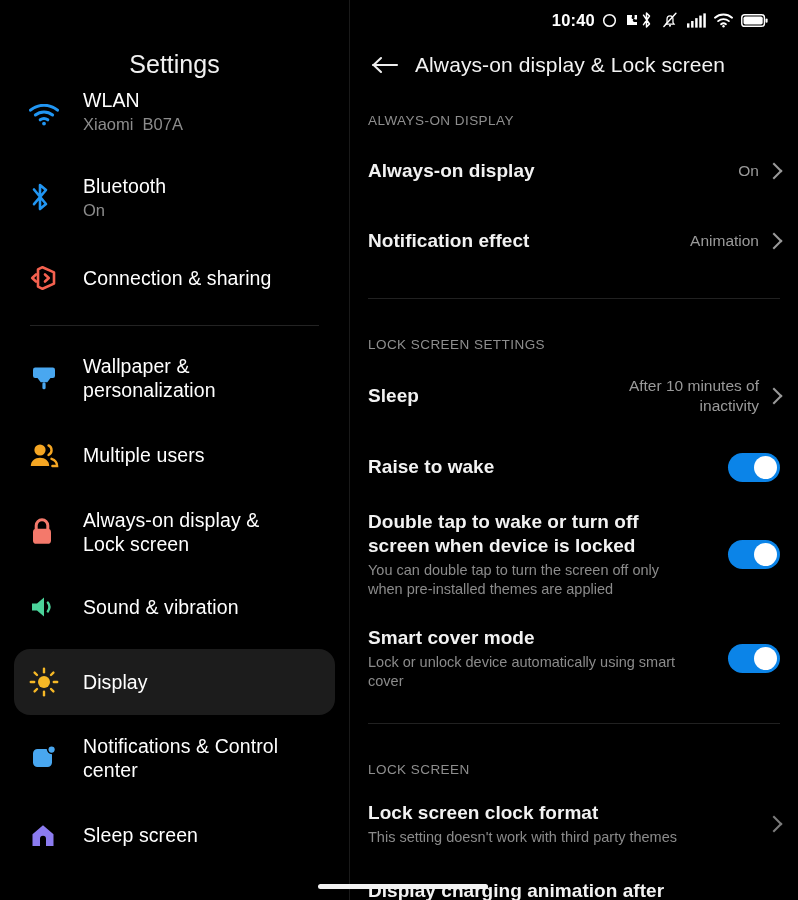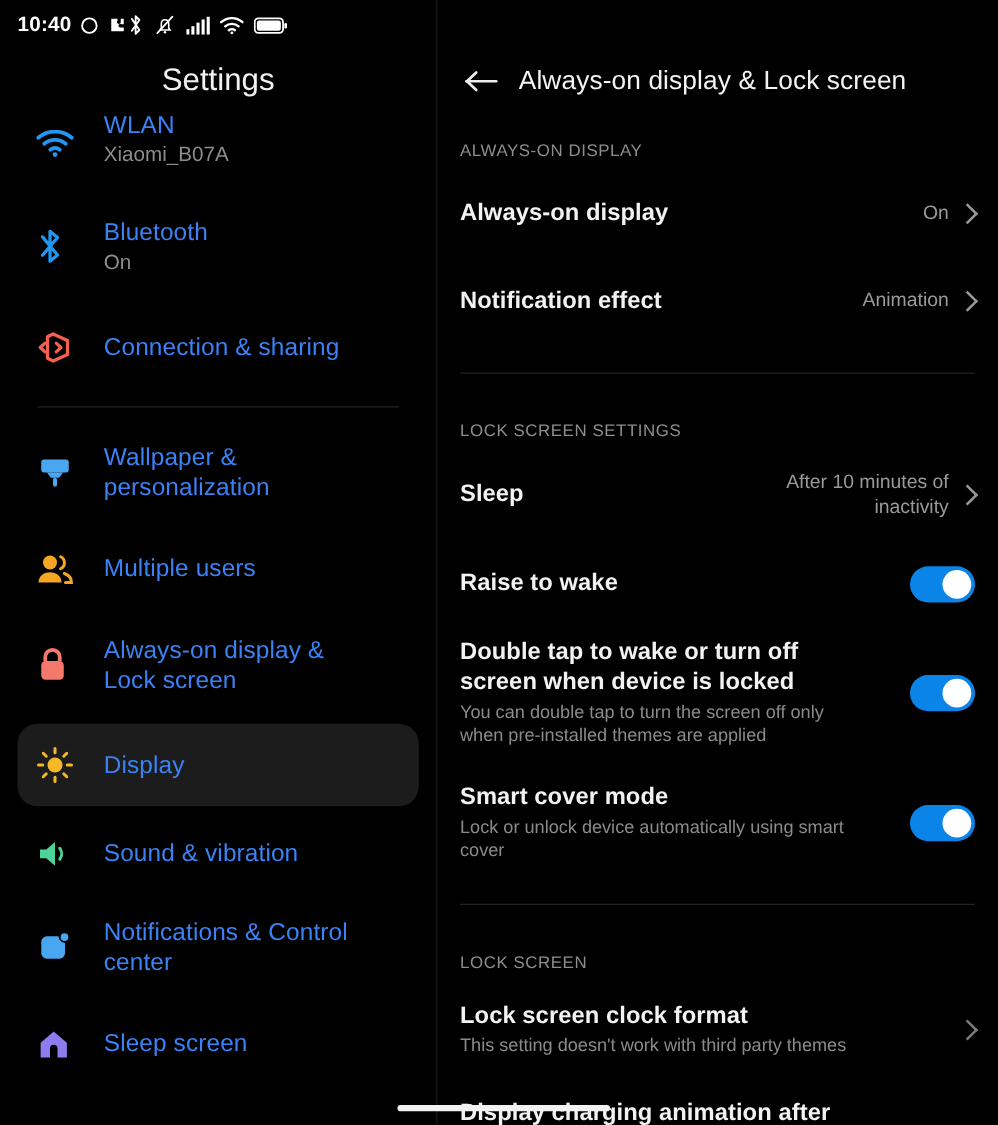--- a/index.html
+++ b/index.html
@@ -7,22 +7,22 @@
     width: 798px; height: 900px;
     background: #000;
     overflow: hidden;
     font-family: "Liberation Sans", sans-serif;
     -webkit-font-smoothing: antialiased;
   }
   .screen { position: relative; width: 798px; height: 900px; background: #000; }
 
   
   .statusbar {
-    position: absolute; top: 0; left: 0; width: 766px; height: 40px;
-    display: flex; align-items: center; justify-content: flex-start;
+    position: absolute; top: 0; left: 16px; width: 766px; height: 40px;
+    display: flex; align-items: center; justify-content: flex-end;
     padding: 0 14px 0 14px;
   }
   .sb-left { display: flex; align-items: center; gap: 7px; }
   .sb-clock { color: #fff; font-size: 16.5px; font-weight: 700; letter-spacing: .2px; }
   .sb-right { display: flex; align-items: center; gap: 8px; }
   .ico { display: inline-block; line-height: 0; }
 
   
   .panes { position: absolute; top: 0; left: 0; width: 798px; height: 900px; display: flex; }
   .left-pane  { width: 349px; height: 836px; position: relative; }
@@ -36,21 +36,21 @@
   }
   .side-list { position: absolute; top: 78px; left: 0; width: 349px; }
   .side-item {
     position: relative; display: flex; align-items: center;
     height: 64px; margin: 0 14px; padding-left: 15px; border-radius: 16px;
   }
   .side-item.tall { height: 74px; }
   .side-item.selected { background: #1c1c1c; }
   .si-icon { width: 44px; min-width: 44px; display: flex; align-items: center; justify-content: flex-start; }
   .si-text { margin-left: 10px; }
-  .si-label { color: #3b82f6; font-size: 19.5px; font-weight: 400; line-height: 24px; letter-spacing: .1px; }
+  .si-label { color: #ffffff; font-size: 19.5px; font-weight: 400; line-height: 24px; letter-spacing: .1px; }
   .si-sub { color: #8c8c8c; font-size: 16.5px; line-height: 22px; margin-top: 1px; }
   .si-clip { overflow: hidden; height: 44px; margin-top: -10px; }
   .side-sep { height: 1px; background: #232323; margin: 15px 30px 15px 30px; }
 
   
   .rp-header { position: absolute; top: 48px; left: 0; width: 448px; display: flex; align-items: center; padding-left: 18px; }
   .back-btn { width: 34px; height: 34px; display: flex; align-items: center; justify-content: center; }
   .rp-title { color: #f3f3f3; font-size: 21px; font-weight: 400; margin-left: 13px; letter-spacing: .1px; }
 
   .rp-body { position: absolute; top: 105px; left: 0; width: 448px; }
@@ -220,20 +220,32 @@
 
         <div class="side-item tall" style="margin-top:8px;">
           <span class="si-icon">
             <svg width="26" height="30" viewBox="0 0 26 30">
               <path d="M7.2 12V8.6a5.8 5.8 0 0 1 11.6 0V12" fill="none" stroke="#f4796b" stroke-width="3"></path>
               <rect x="4" y="11.8" width="18" height="15" rx="3.4" fill="#f4796b"></rect>
             </svg>
           </span>
           <span class="si-text">
             <span class="si-label" style="display:block;max-width:220px;">Always-on display &amp; Lock screen</span>
+          </span>
+        </div>
+
+        <div class="side-item" style="margin-top:6px;">
+          <span class="si-icon">
+            <svg width="30" height="26" viewBox="0 0 30 26">
+              <path d="M3 9.5h5L15 3.5v19L8 16.5H3z" fill="#4bd39a"></path>
+              <path d="M18.8 8.6a7.2 7.2 0 0 1 0 8.8" fill="none" stroke="#4bd39a" stroke-width="2.4" stroke-linecap="round"></path>
+            </svg>
+          </span>
+          <span class="si-text">
+            <span class="si-label" style="display:block;">Sound &amp; vibration</span>
           </span>
         </div>
 
         <div class="side-item selected" style="margin-top:10px;height:66px;">
           <span class="si-icon">
             <svg width="30" height="30" viewBox="0 0 30 30">
               <circle cx="15" cy="15" r="6" fill="#f6b826"></circle>
               <g stroke="#f6b826" stroke-width="2.4" stroke-linecap="round">
                 <line x1="15" y1="1.8" x2="15" y2="5.2"></line>
                 <line x1="15" y1="24.8" x2="15" y2="28.2"></line>
@@ -244,32 +256,20 @@
                 <line x1="24.4" y1="5.6" x2="22" y2="8"></line>
                 <line x1="8" y1="22" x2="5.6" y2="24.4"></line>
               </g>
             </svg>
           </span>
           <span class="si-text">
             <span class="si-label" style="display:block;">Display</span>
           </span>
         </div>
 
-        <div class="side-item" style="margin-top:6px;">
-          <span class="si-icon">
-            <svg width="30" height="26" viewBox="0 0 30 26">
-              <path d="M3 9.5h5L15 3.5v19L8 16.5H3z" fill="#4bd39a"></path>
-              <path d="M18.8 8.6a7.2 7.2 0 0 1 0 8.8" fill="none" stroke="#4bd39a" stroke-width="2.4" stroke-linecap="round"></path>
-            </svg>
-          </span>
-          <span class="si-text">
-            <span class="si-label" style="display:block;">Sound &amp; vibration</span>
-          </span>
-        </div>
-
         <div class="side-item tall" style="margin-top:6px;">
           <span class="si-icon">
             <svg width="28" height="28" viewBox="0 0 28 28">
               <path d="M4 9.5A4.5 4.5 0 0 1 8.5 5h9.2a6.2 6.2 0 0 0 5.3 5.3v8.2A4.5 4.5 0 0 1 18.5 23h-10A4.5 4.5 0 0 1 4 18.5z" fill="#49a7f0"></path>
               <circle cx="22.6" cy="5.6" r="3.1" fill="#49a7f0"></circle>
             </svg>
           </span>
           <span class="si-text">
             <span class="si-label" style="display:block;max-width:225px;">Notifications &amp; Control center</span>
           </span>

